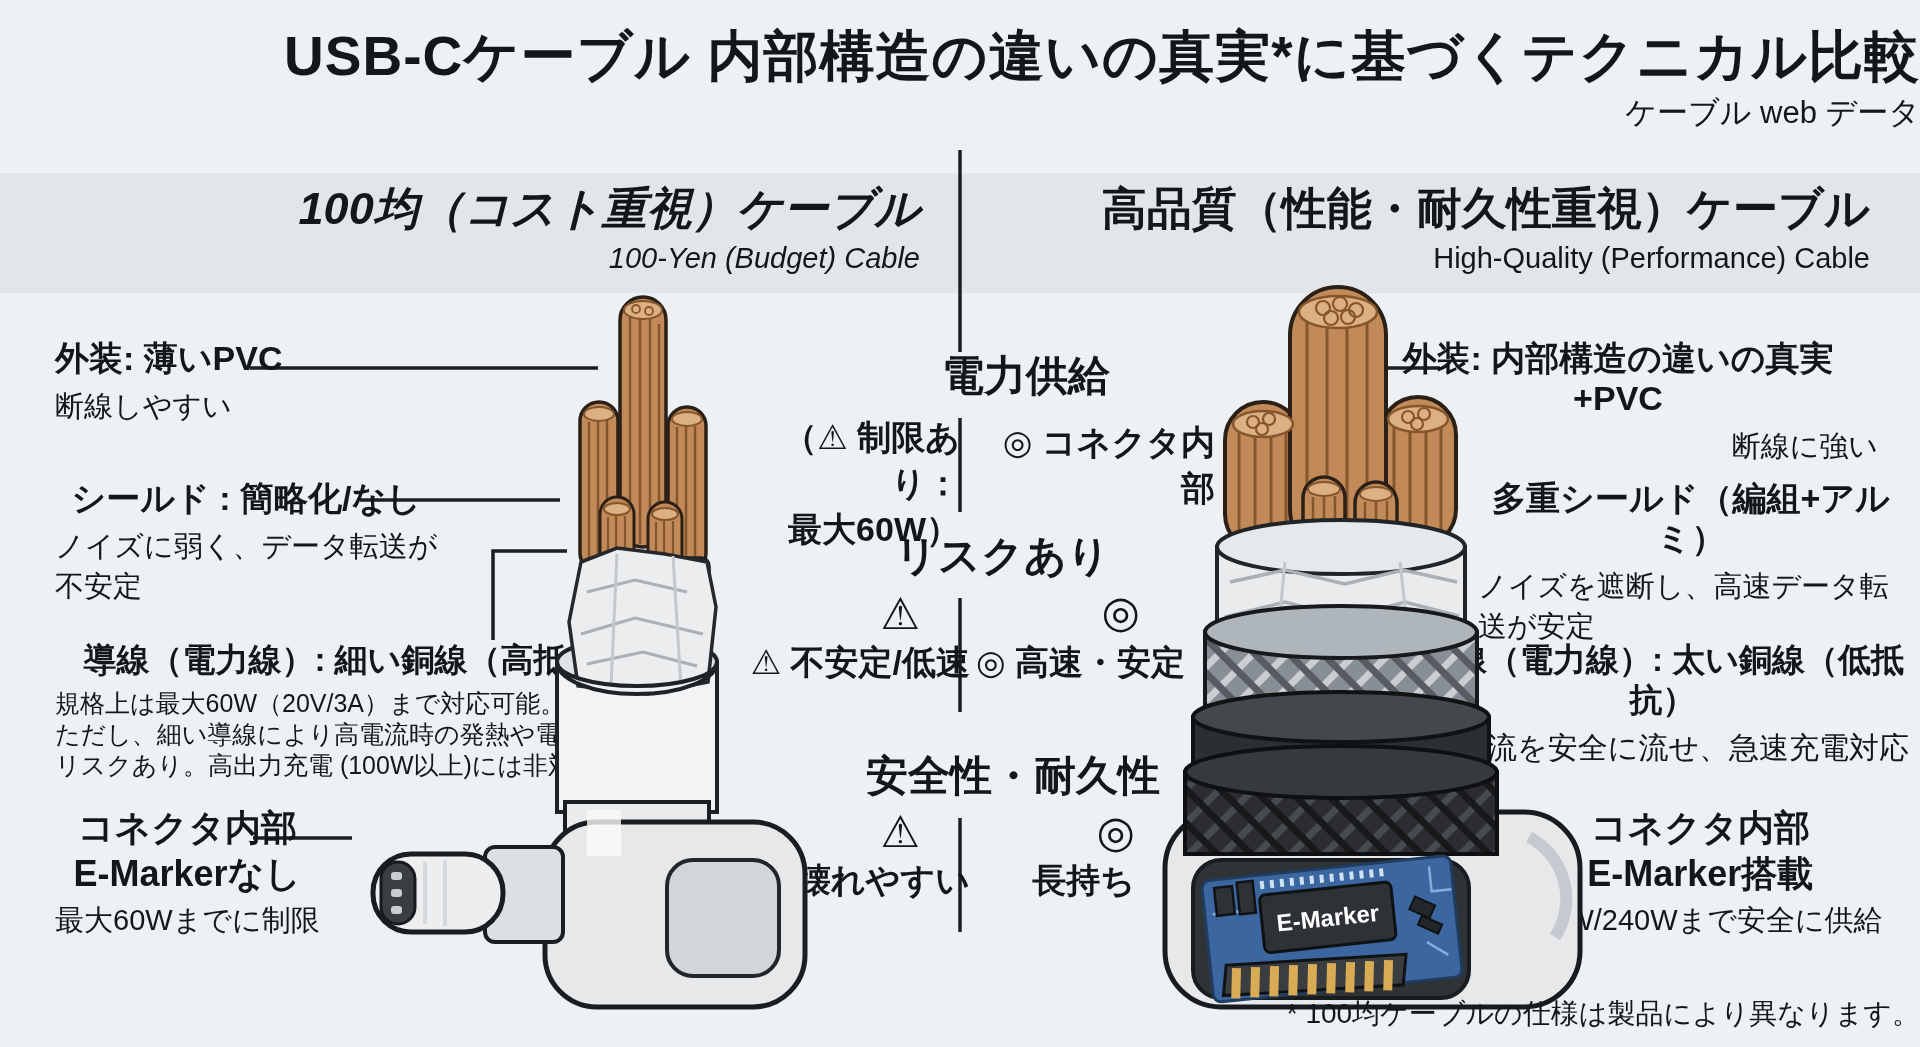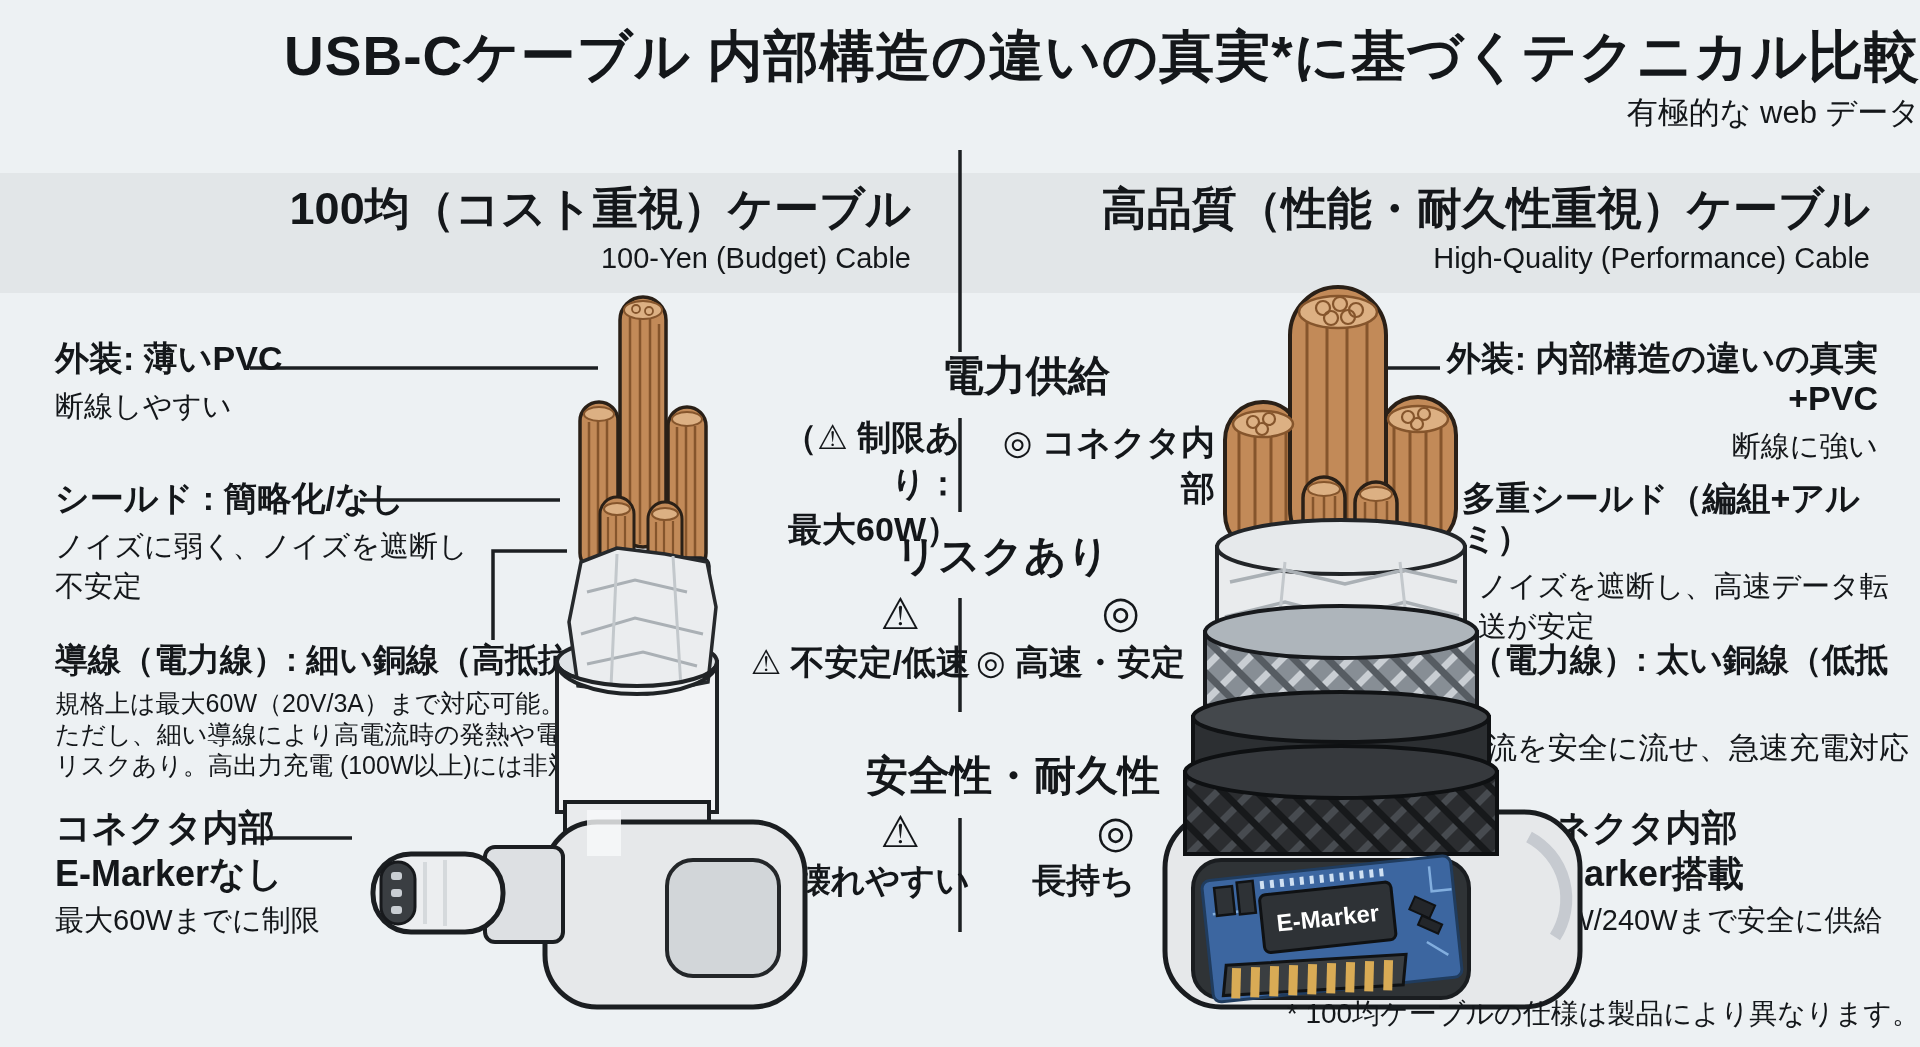--- a/index.html
+++ b/index.html
@@ -13,42 +13,42 @@
   .ctr{text-align:right;}
   .rt{text-align:right;}
 
   .page-title{left:0;right:0;top:20px;font-size:55px;font-weight:900;letter-spacing:1px;}
   .page-subtitle{left:0;right:0;top:92px;font-size:31px;font-weight:500;}
 
   .band{left:0;top:173px;width:1920px;height:120px;background:#e2e6e8;}
   .col-head{top:180px;width:860px;}
   .col-head .t{font-size:45px;font-weight:900;line-height:58px;}
   .col-head .s{font-size:29px;font-weight:500;line-height:40px;}
-  .col-head.left{left:51px;}
+  .col-head.left{left:60px;font-style:italic;}
   .col-head.right{left:1010px;}
 
-  .lbl-t{font-size:34px;font-weight:800;line-height:40px;}
+  .lbl-t{font-size:34px;font-weight:800;line-height:40px;text-align:center;}
   .lbl-t.big{font-size:36px;}
   .lbl-d{font-size:29px;font-weight:500;line-height:40px;}
   .lbl-d.small{font-size:25px;line-height:31px;font-weight:500;}
 
   .sec-t{font-size:42px;font-weight:900;}
   .cmp{font-size:34px;font-weight:700;}
   .cmp-icon{font-size:44px;font-weight:400;}
 
   .footnote{left:0;right:0;top:995px;font-size:28px;font-weight:500;}
 
   svg text{font-family:"Liberation Sans","DejaVu Sans",sans-serif;}
   .noptr{pointer-events:none;}
 </style>
 </head>
 <body>
 
 <div class="abs ctr page-title">USB-Cケーブル 内部構造の違いの真実*に基づくテクニカル比較</div>
-<div class="abs ctr page-subtitle">有極的な web データ</div>
+<div class="abs ctr page-subtitle">ケーブル web データ</div>
 
 <div class="abs band"></div>
 <div class="abs ctr col-head left">
   <div class="t">100均（コスト重視）ケーブル</div>
   <div class="s">100-Yen (Budget) Cable</div>
 </div>
 <div class="abs ctr col-head right">
   <div class="t">高品質（性能・耐久性重視）ケーブル</div>
   <div class="s">High-Quality (Performance) Cable</div>
 </div>
@@ -69,21 +69,21 @@
     <path d="M1462 830 H1508"></path>
   </g>
 </svg>
 
 <div class="abs" style="left:55px;top:338px">
   <div class="lbl-t">外装: 薄いPVC</div>
   <div class="lbl-d" style="margin-top:8px">断線しやすい</div>
 </div>
 <div class="abs" style="left:55px;top:478px">
   <div class="lbl-t">シールド : 簡略化/なし</div>
-  <div class="lbl-d pre" style="margin-top:8px">ノイズに弱く、ノイズを遮断し
+  <div class="lbl-d pre" style="margin-top:8px">ノイズに弱く、データ転送が
 不安定</div>
 </div>
 <div class="abs" style="left:55px;top:640px">
   <div class="lbl-t" style="font-size:33px">導線（電力線）: 細い銅線（高抵抗）</div>
   <div class="lbl-d small pre" style="margin-top:8px">規格上は最大60W（20V/3A）まで対応可能。
 ただし、細い導線により高電流時の発熱や電圧低下の
 リスクあり。高出力充電 (100W以上)には非対応。</div>
 </div>
 <div class="abs" style="left:55px;top:808px">
   <div class="lbl-t big">コネクタ内部</div>

